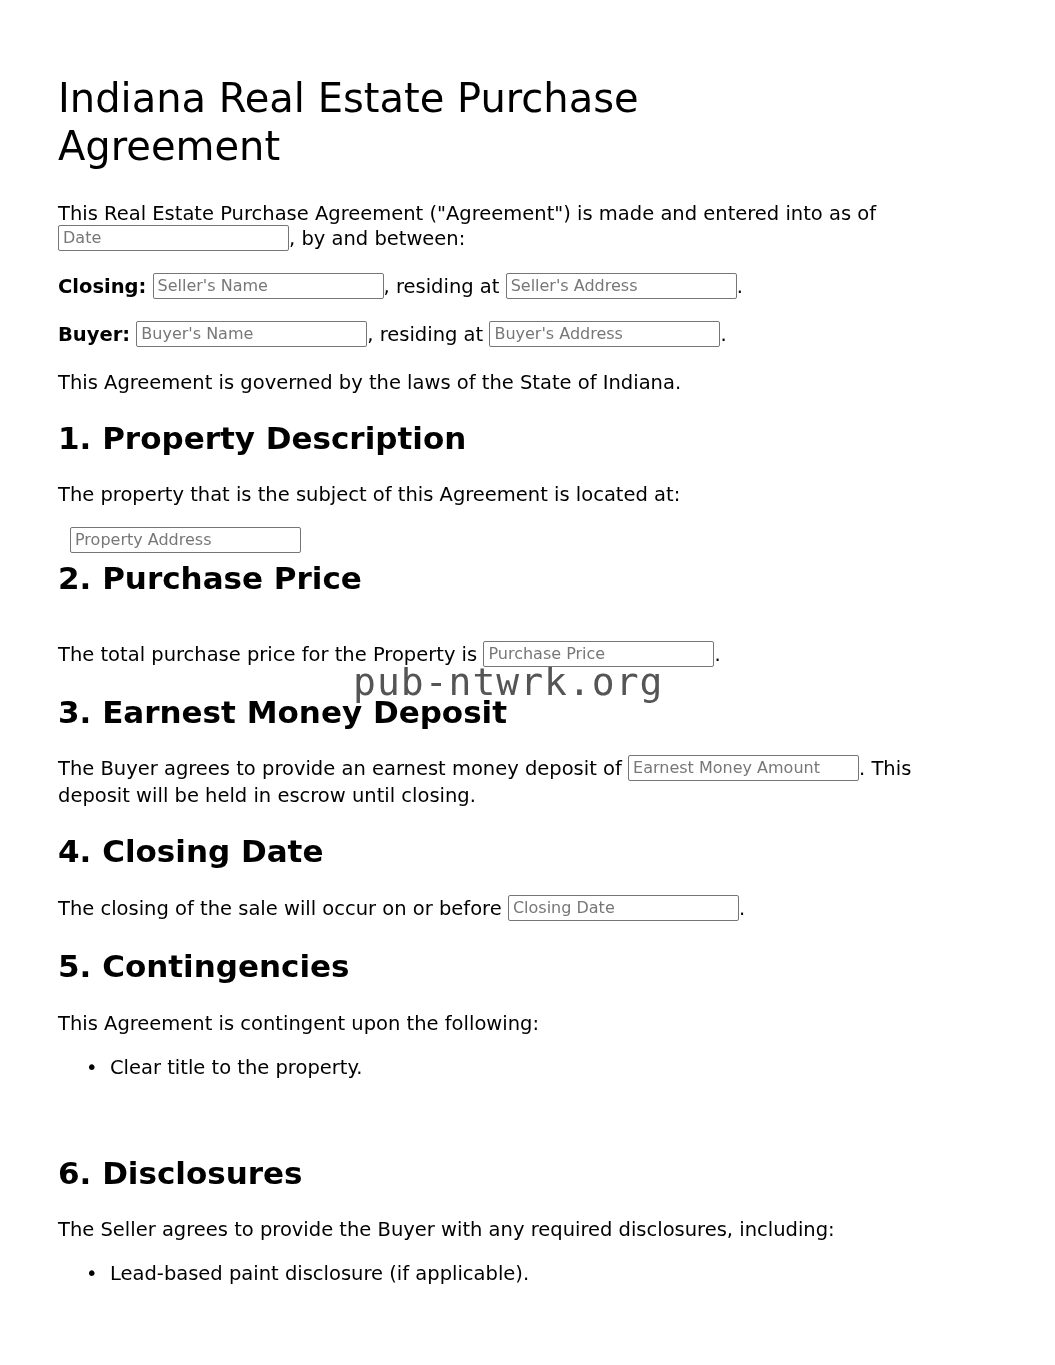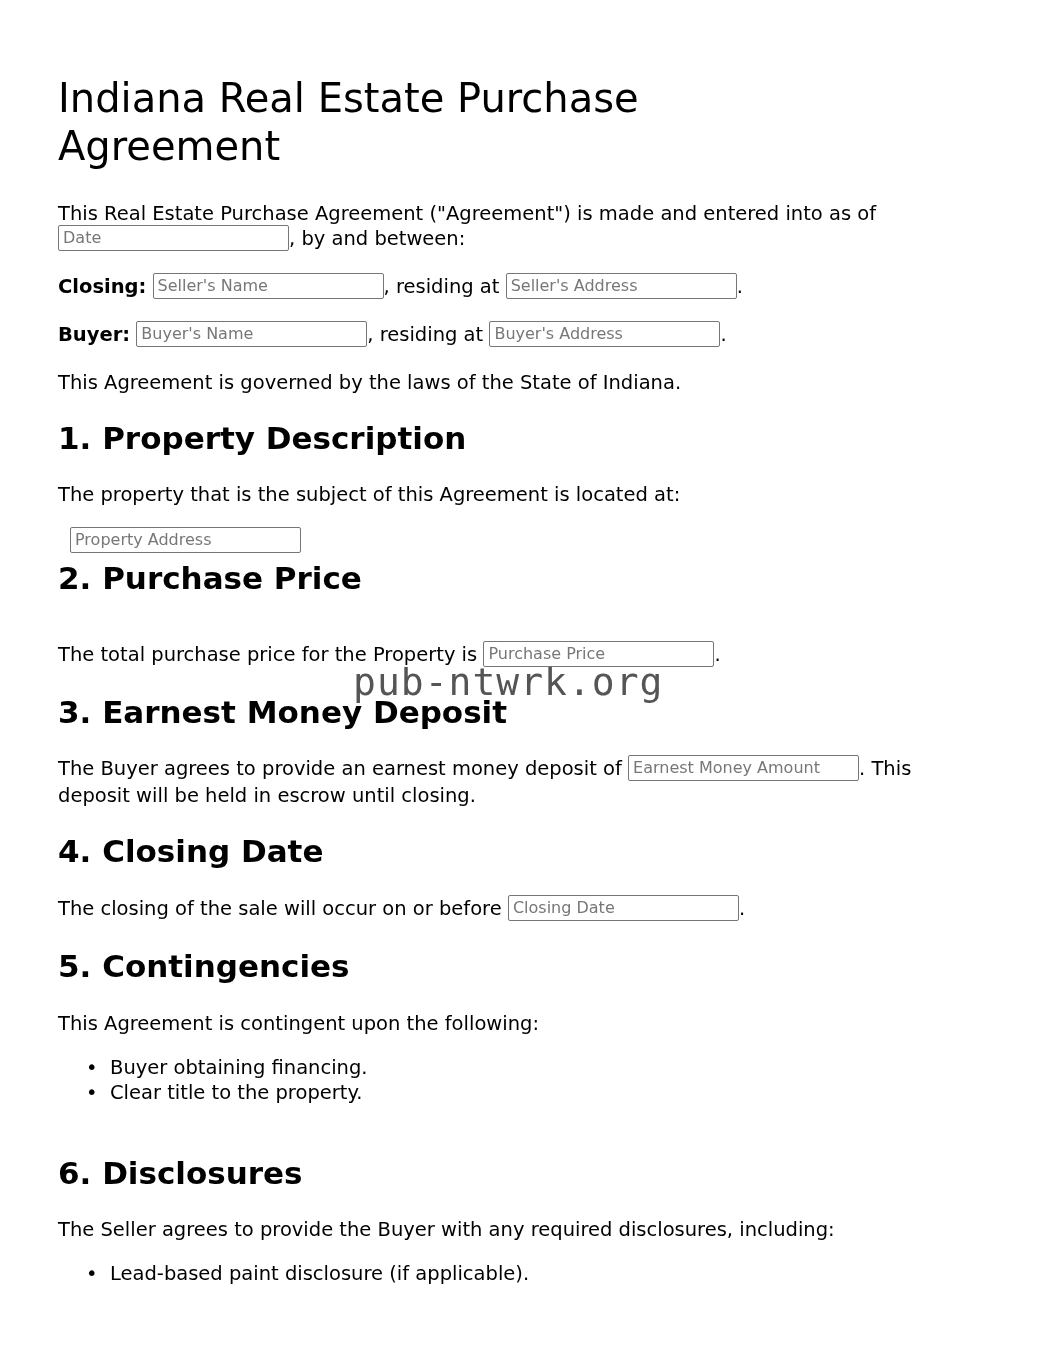--- a/index.html
+++ b/index.html
@@ -77,21 +77,20 @@
 
   <h2 style="top:833px;">4. Closing Date</h2>
   <p class="p" style="top:896px;">
     <span>The closing of the sale will occur on or before</span>
     <input class="field" type="text" placeholder="Closing Date" style=""><span>.</span>
   </p>
 
   <h2 style="top:948px;">5. Contingencies</h2>
   <p class="p" style="top:1011px;">This Agreement is contingent upon the following:</p>
   <ul style="top:1056px;">
-    <li>Buyer obtaining financing.</li>
     <li>Clear title to the property.</li>
   </ul>
 
   <h2 style="top:1155px;">6. Disclosures</h2>
   <p class="p" style="top:1217px;">The Seller agrees to provide the Buyer with any required disclosures, including:</p>
   <ul style="top:1262px;">
     <li>Lead-based paint disclosure (if applicable).</li>
   </ul>
 </div>
 

